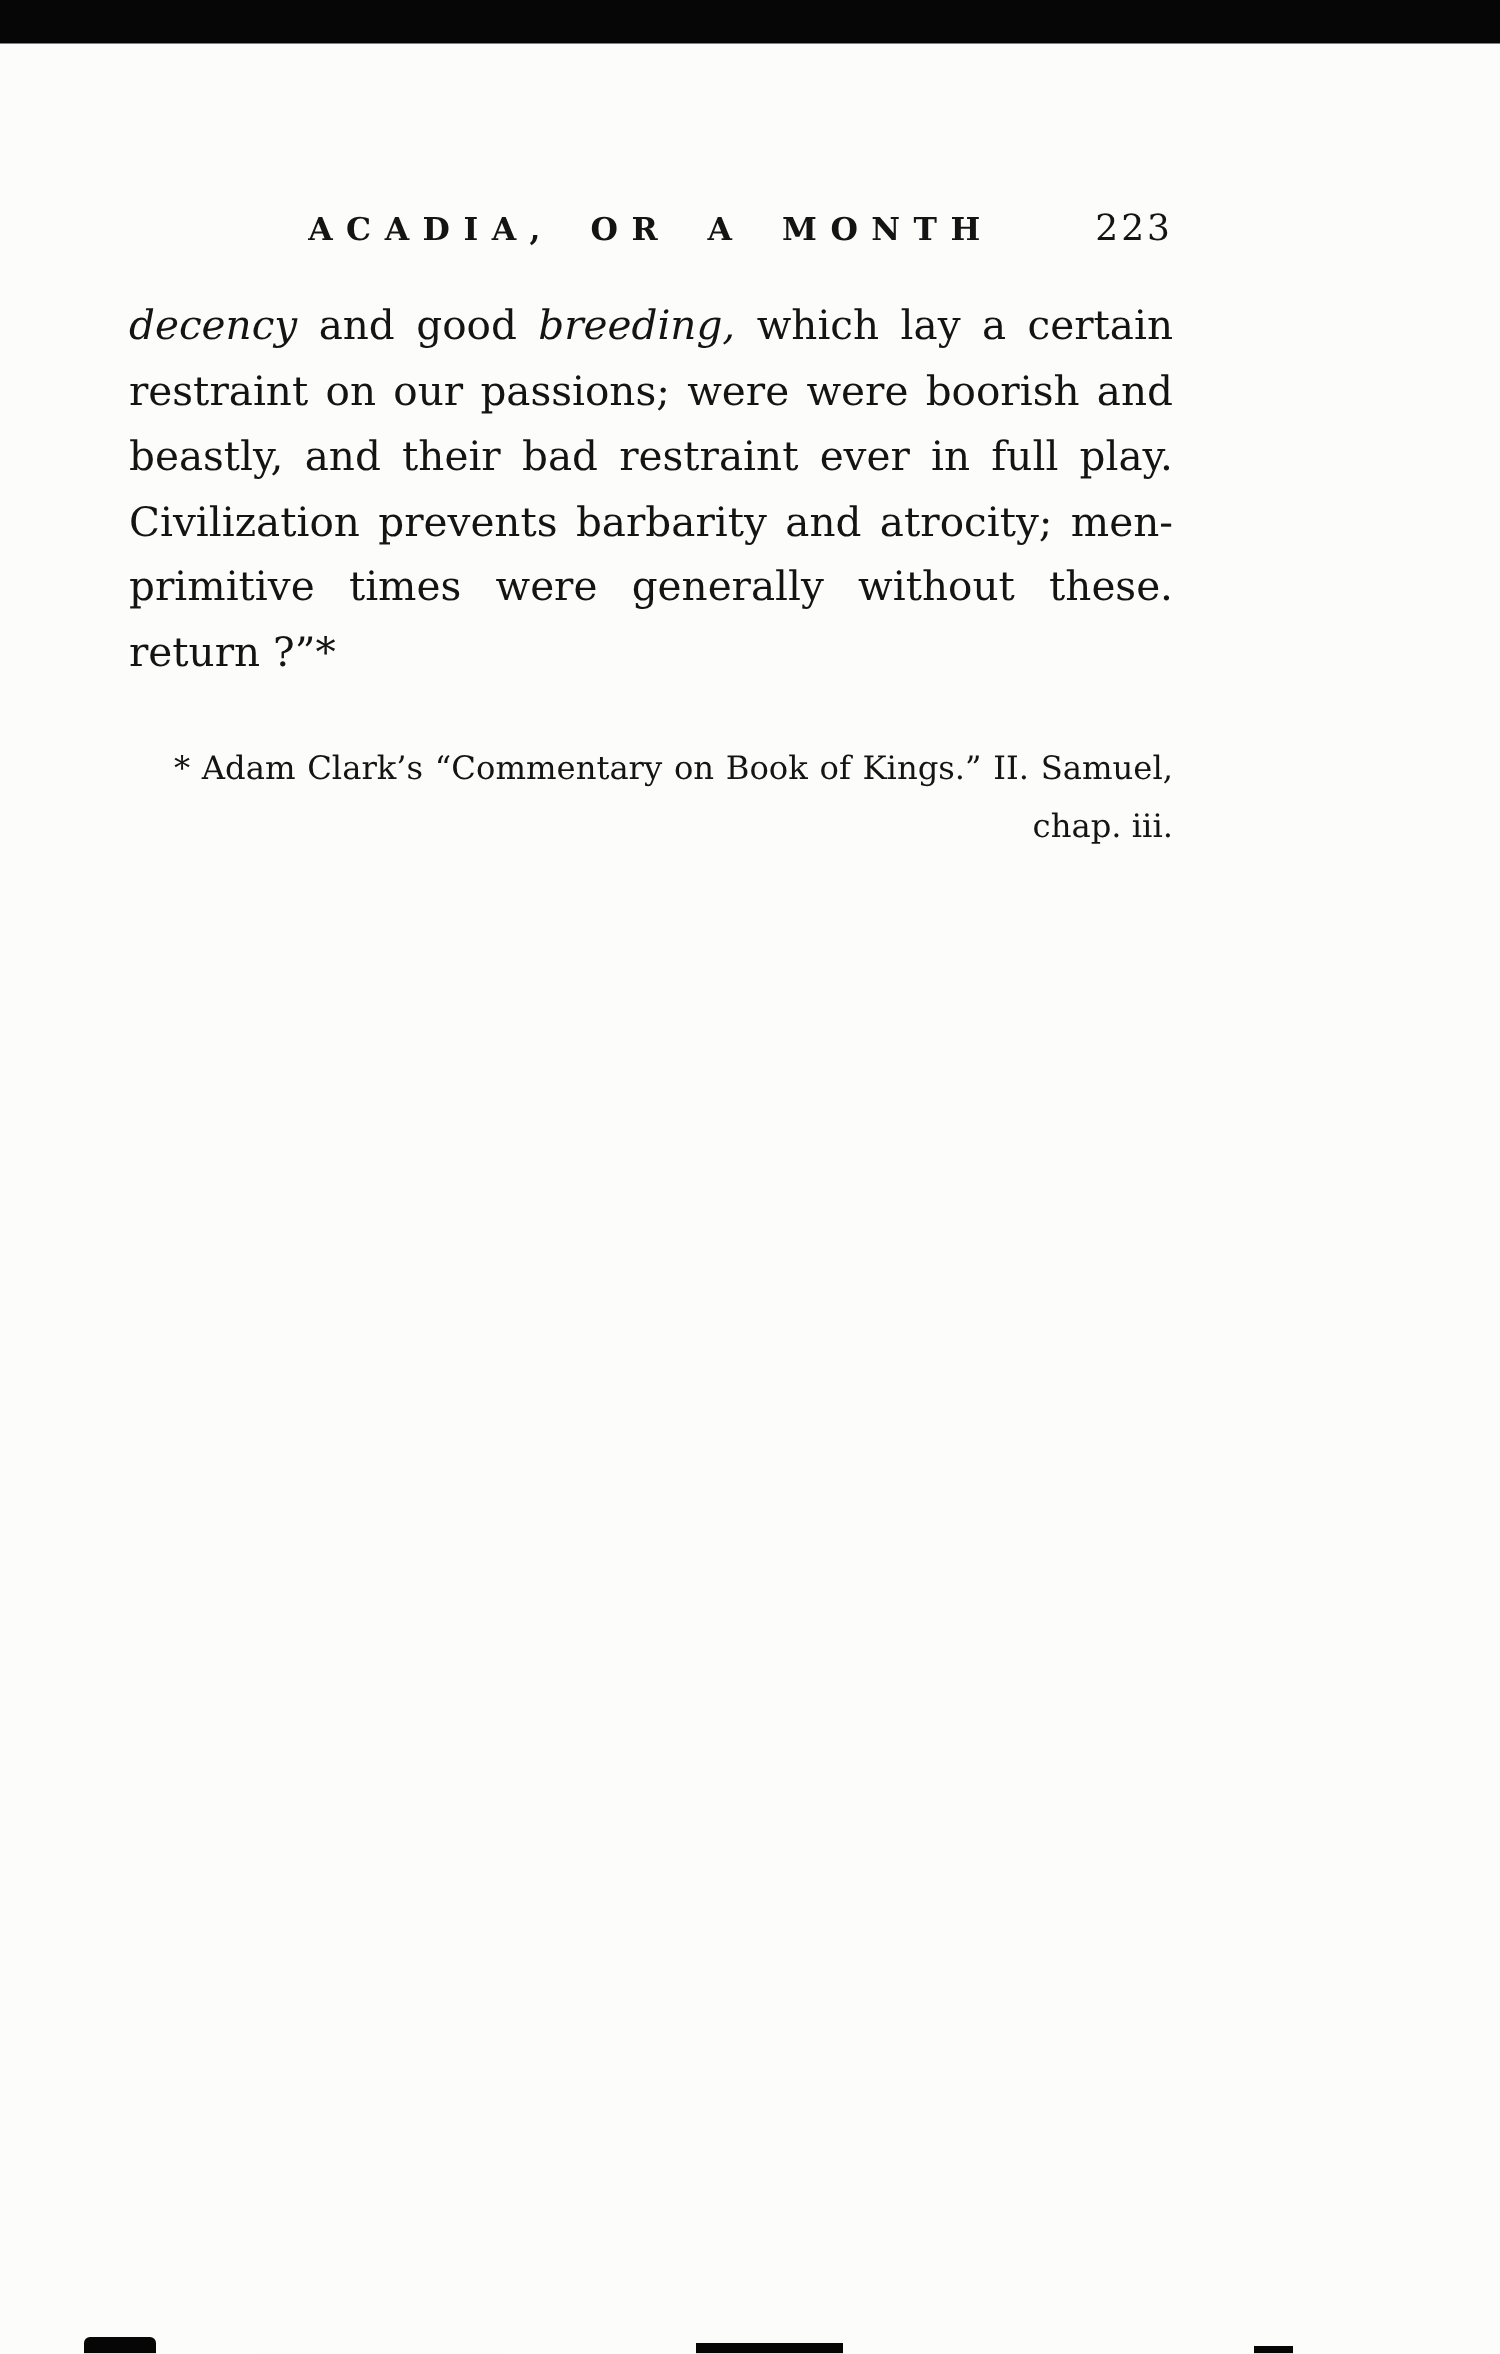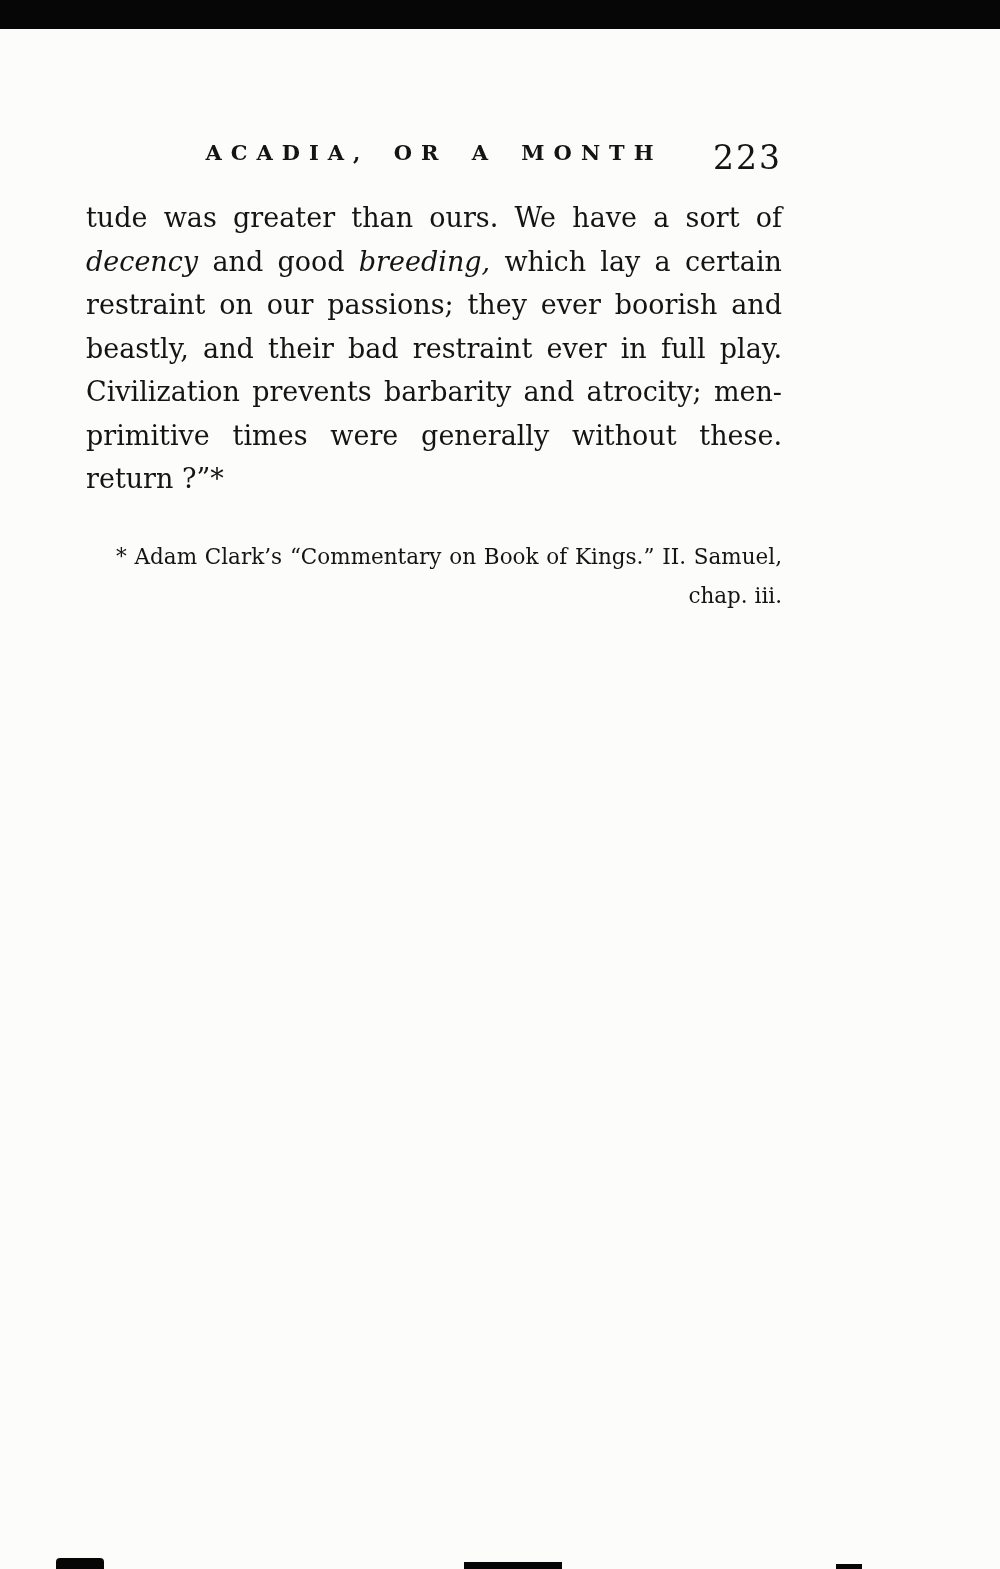--- a/index.html
+++ b/index.html
@@ -38,21 +38,21 @@
     font-weight: 700;
     font-size: 21px;
     letter-spacing: 9px;
     word-spacing: 8px;
     white-space: nowrap;
   }
   .page-number {
     position: absolute;
     right: 0;
     top: -2px;
-    font-size: 33px;
+    font-size: 24px;
     letter-spacing: 2px;
     font-weight: 400;
     text-align: right;
   }
   .body-text {
     margin-top: 16px;
     font-size: 27px;
     line-height: 43.5px;
   }
   .bline {
@@ -86,23 +86,22 @@
   <div class="top-bar"></div>
 
   <div class="content">
 
     <div class="header-row">
       <div class="running-title">ACADIA, OR A MONTH</div>
       <div class="page-number">223</div>
     </div>
 
     <div class="body-text">
-      <div class="bline"><span>tude was greater than ours.  We have a sort of</span></div>
       <div class="bline"><span class="it">decency</span><span> and good </span><span class="it">breeding,</span><span> which lay a certain</span></div>
-      <div class="bline"><span>restraint on our passions; they ever boorish and</span></div>
+      <div class="bline"><span>restraint on our passions; were were boorish and</span></div>
       <div class="bline"><span>beastly, and their bad restraint ever in full play.</span></div>
       <div class="bline"><span>Civilization prevents barbarity and atrocity; men-</span></div>
       <div class="bline"><span>primitive times were generally without these.</span></div>
       <div class="bline last-line"><span>return ?”*</span></div>
     </div>
 
     <div class="footnote">
       <div class="fn-line-1">* Adam Clark’s “Commentary on Book of Kings.”  II. Samuel,</div>
       <div class="fn-line-2">chap. iii.</div>
     </div>

